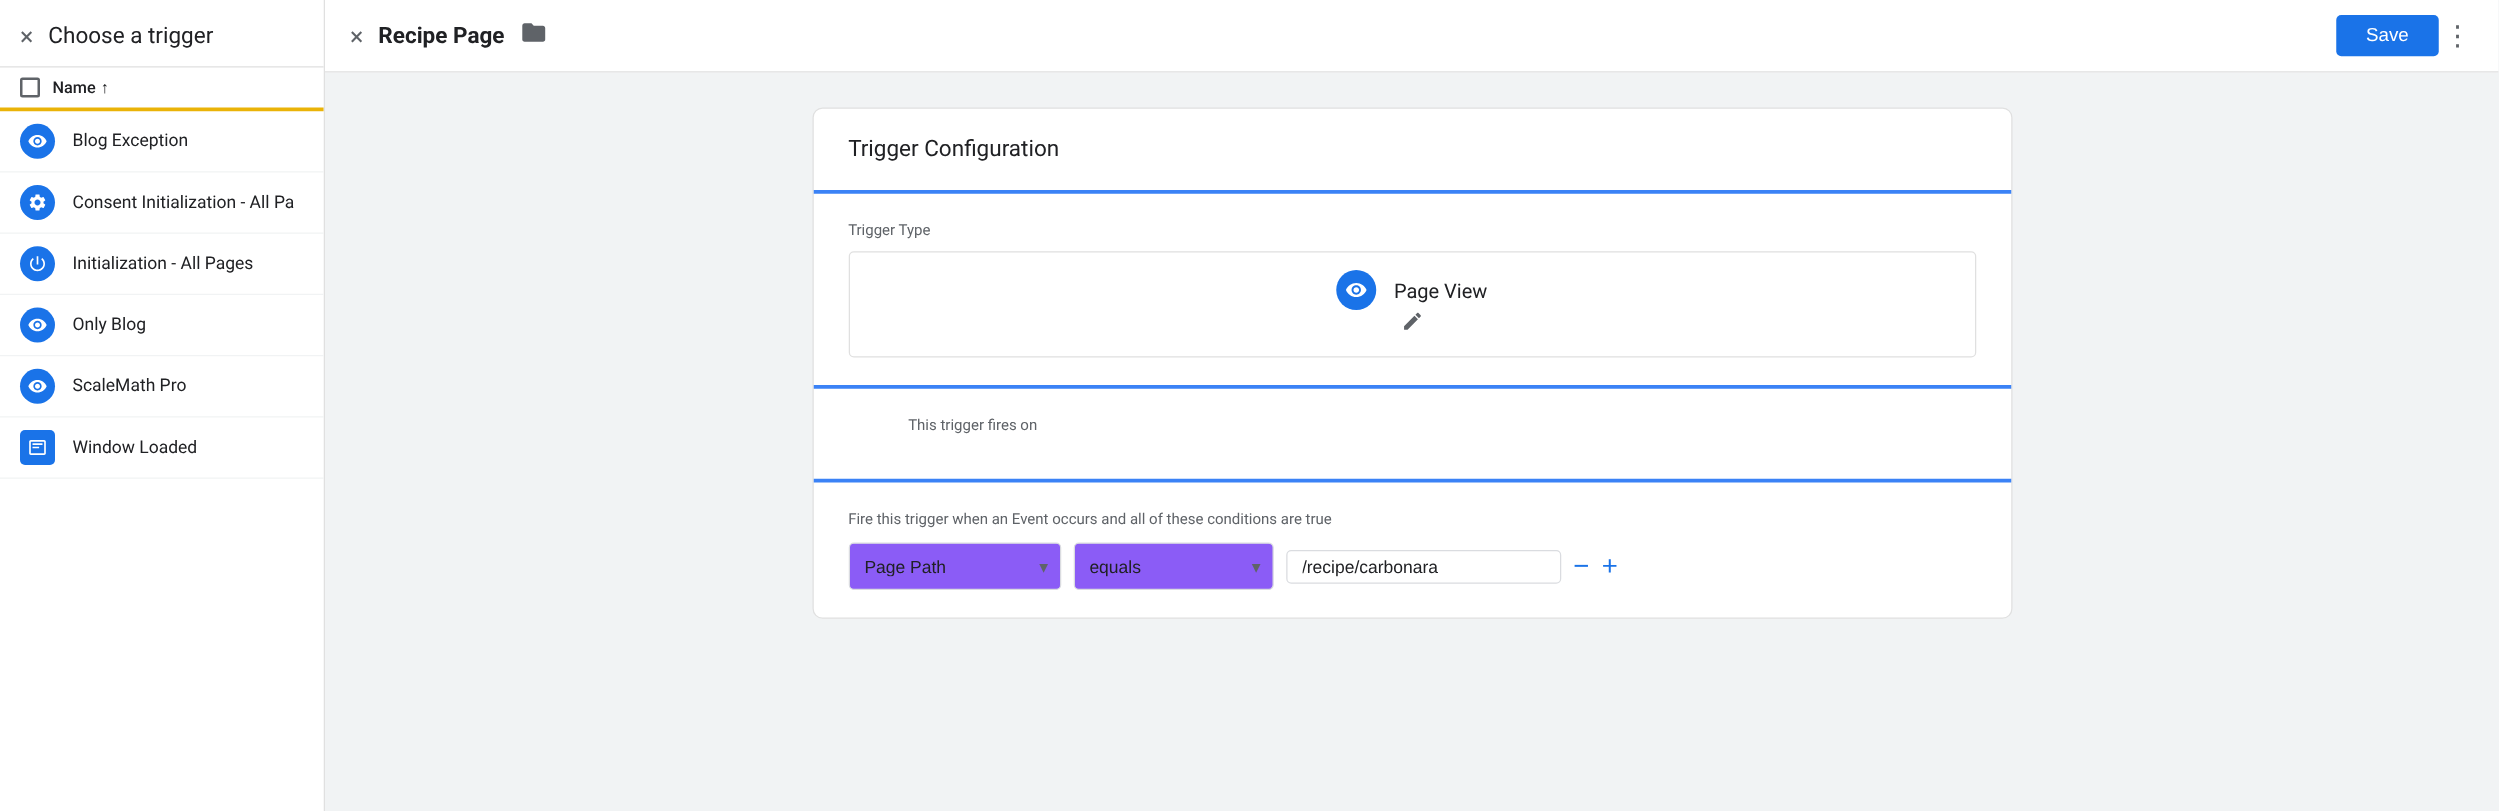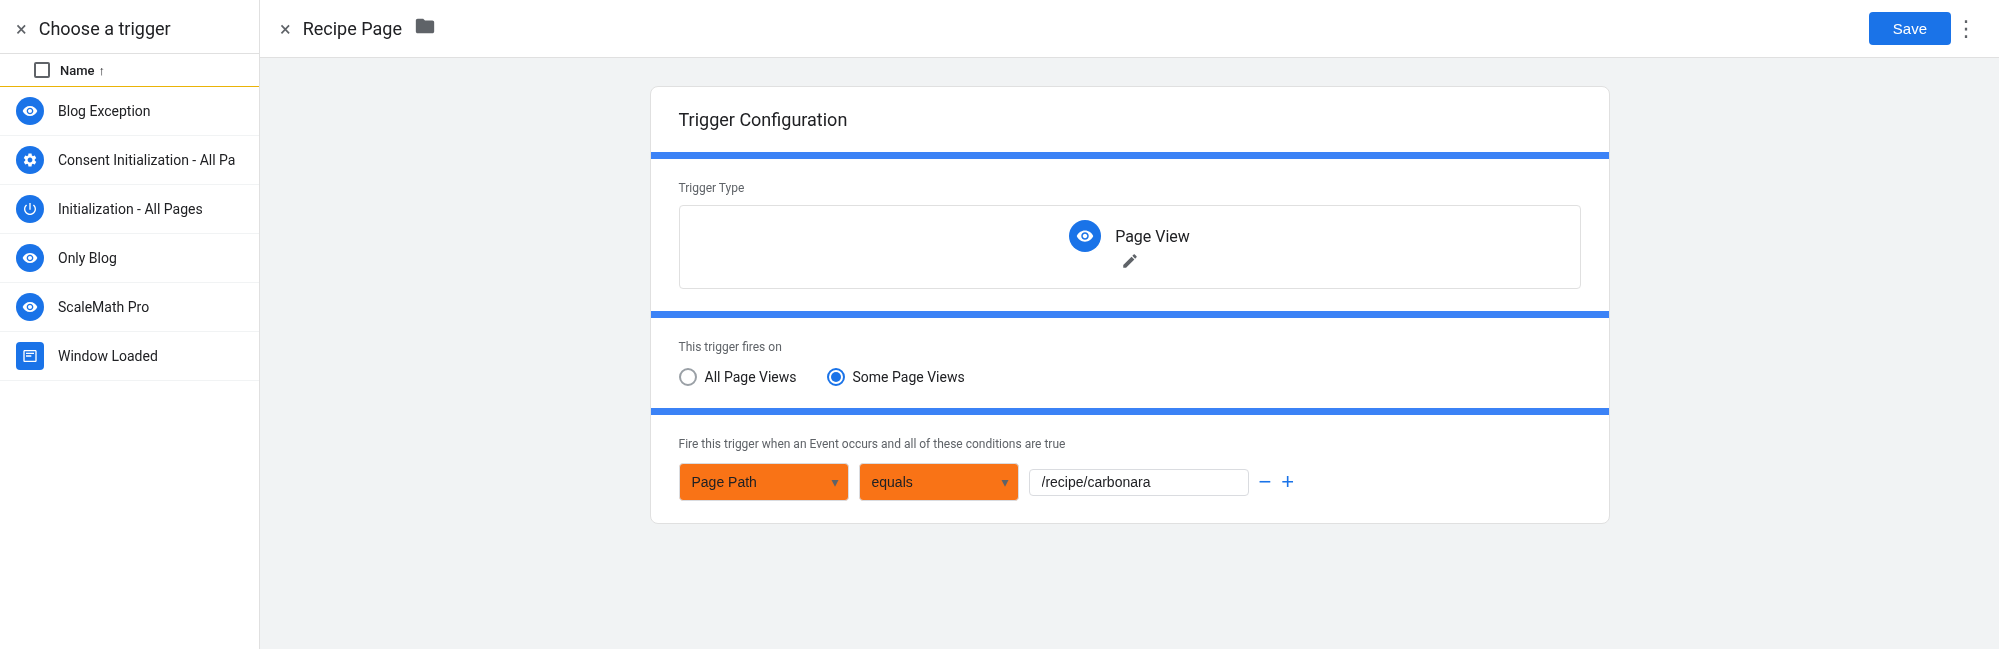--- a/index.html
+++ b/index.html
@@ -30,23 +30,23 @@
       line-height: 1;
     }
     .sidebar-title {
       font-size: 18px;
       font-weight: 400;
       color: #202124;
     }
     .sidebar-table-header {
       display: flex;
       align-items: center;
-      padding: 8px 34px;
+      padding: 8px 16px;
       gap: 10px;
-      border-bottom: 1px solid #eab308;
+      border-bottom: 3px solid #eab308;
     }
     .sidebar-table-header .checkbox {
       width: 16px; height: 16px;
       border: 2px solid #5f6368;
       border-radius: 2px;
       display: inline-block;
     }
     .sidebar-table-header .col-name {
       font-size: 13px;
       font-weight: 500;
@@ -100,21 +100,21 @@
       align-items: center;
       gap: 12px;
     }
     .main-header-close {
       font-size: 20px;
       color: #5f6368;
       cursor: pointer;
     }
     .main-header-title {
       font-size: 18px;
-      font-weight: 400;
+      font-weight: 700;
       color: #202124;
     }
     .folder-icon {
       color: #5f6368;
       font-size: 20px;
       cursor: pointer;
     }
     .main-header-right {
       display: flex;
       align-items: center;
@@ -145,21 +145,21 @@
     .card {
       background: #fff;
       border-radius: 8px;
       border: 1px solid #e0e0e0;
       padding: 0;
       max-width: 960px;
       margin: 0 auto;
     }
     .card-section {
       padding: 22px 28px;
-      border-bottom: 7px solid #3b82f6;
+      border-bottom: 3px solid #3b82f6;
     }
     .card-section:last-child { border-bottom: none; }
     .section-title {
       font-size: 18px;
       font-weight: 400;
       color: #202124;
       margin-bottom: 0;
     }
     .field-label {
       font-size: 12px;
@@ -194,20 +194,21 @@
     }
     .edit-icon {
       color: #5f6368;
       font-size: 18px;
     }
 
     .fires-on-label {
       font-size: 12px;
       color: #5f6368;
       margin-bottom: 14px;
+      margin-left: 48px;
     }
     .radio-group {
       display: flex;
       align-items: center;
       gap: 30px;
     }
     .radio-option {
       display: flex;
       align-items: center;
       gap: 8px;
@@ -249,21 +250,21 @@
     }
     .select-wrapper select {
       appearance: none;
       -webkit-appearance: none;
       border: 1px solid #dadce0;
       border-radius: 4px;
       padding: 0 32px 0 12px;
       height: 38px;
       font-size: 14px;
       color: #202124;
-      background: #f97316;
+      background: #8b5cf6;
       cursor: pointer;
       outline: none;
     }
     .select-wrapper .chevron {
       position: absolute;
       right: 10px;
       pointer-events: none;
       color: #5f6368;
       font-size: 14px;
     }
@@ -405,34 +406,20 @@
           <span class="edit-icon">
             <svg width="18" height="18" viewBox="0 0 24 24" fill="#5f6368">
                 <path d="M3 17.25V21h3.75L17.81 9.94l-3.75-3.75L3 17.25zM20.71 7.04c.39-.39.39-1.02 0-1.41l-2.34-2.34c-.39-.39-1.02-.39-1.41 0l-1.83 1.83 3.75 3.75 1.83-1.83z"></path>
               </svg>
           </span>
         </div>
       </div>
 
       <div class="card-section">
         <div class="fires-on-label">This trigger fires on</div>
-        <div class="radio-group">
-
-          <div class="radio-option">
-            <div class="radio-outer"></div>
-            <span class="radio-label">All Page Views</span>
-          </div>
-
-          <div class="radio-option">
-            <div class="radio-outer selected">
-              <div class="radio-inner"></div>
-            </div>
-            <span class="radio-label">Some Page Views</span>
-          </div>
-        </div>
       </div>
 
       <div class="card-section">
         <div class="condition-label">Fire this trigger when an Event occurs and all of these conditions are true</div>
         <div class="condition-row">
           <div class="select-wrapper">
             <select style="width:170px;">
               <option>Page Path</option>
               <option>Page URL</option>
               <option>Page Hostname</option>

